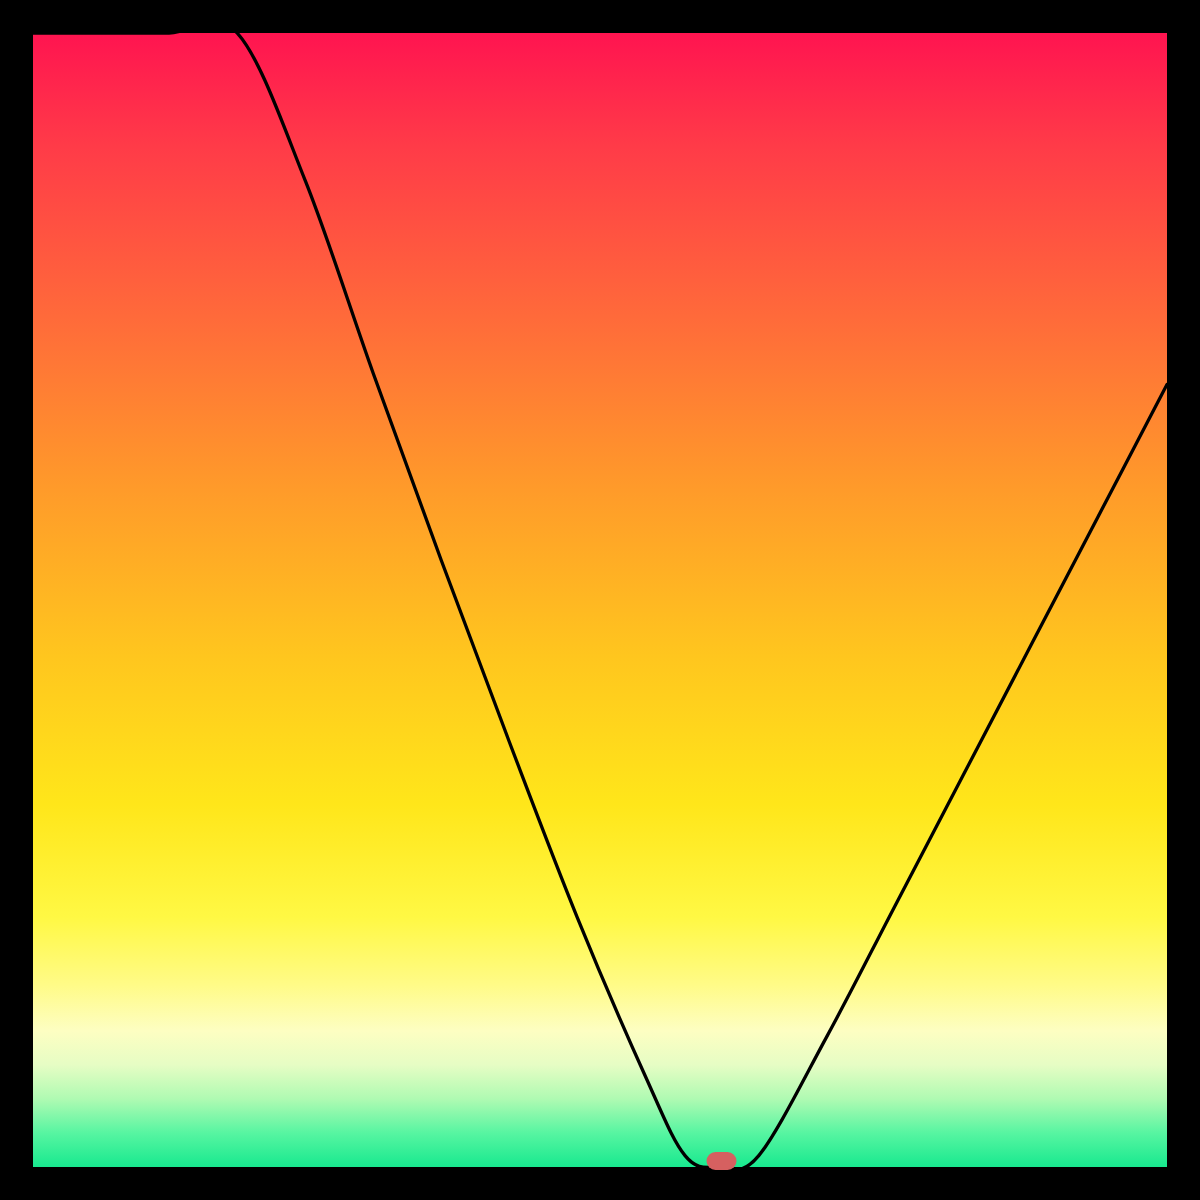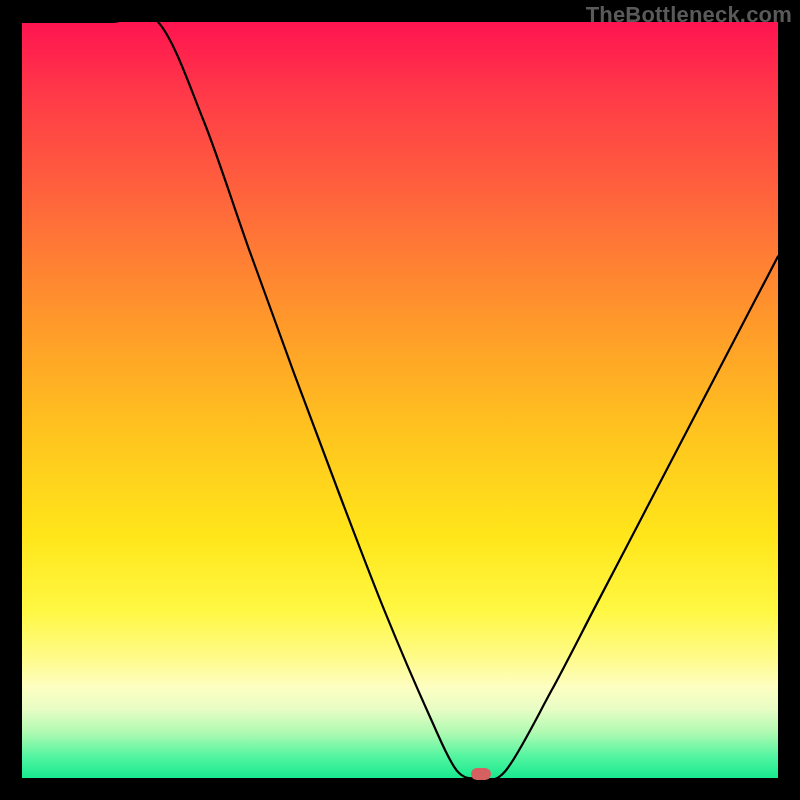--- a/index.html
+++ b/index.html
@@ -68,14 +68,13 @@
 
 <div class="container">
   <div class="plot-area"></div>
 
   <svg class="curve" viewBox="0 0 756 756" preserveAspectRatio="none">
     <path id="curve-path" d="M 0.00 0.00 C 7.56 0.00 30.24 0.00 45.36 0.00 C 60.48 0.00 75.60 0.00 90.72 0.00 C 105.84 0.00 120.96 -16.38 136.08 0.00 C 151.20 16.38 166.32 60.48 181.44 98.28 C 196.56 136.08 211.68 184.59 226.80 226.80 C 241.92 269.01 257.04 310.59 272.16 351.54 C 287.28 392.49 302.40 432.81 317.52 472.50 C 332.64 512.19 347.76 552.51 362.88 589.68 C 378.00 626.85 396.27 669.06 408.24 695.52 C 420.21 721.98 426.51 738.36 434.70 748.44 C 442.89 758.52 449.19 756.00 457.38 756.00 C 465.57 756.00 471.87 762.93 483.84 748.44 C 495.81 733.95 514.08 696.78 529.20 669.06 C 544.32 641.34 559.44 611.10 574.56 582.12 C 589.68 553.14 604.80 524.16 619.92 495.18 C 635.04 466.20 650.16 437.22 665.28 408.24 C 680.40 379.26 695.52 350.28 710.64 321.30 C 725.76 292.32 748.44 248.85 756.00 234.36 " fill="none" stroke="#000" stroke-width="2.2" stroke-linecap="round" stroke-linejoin="round"></path>
   </svg>
 
   <div id="min-marker" class="marker" style="left: 480.892px; top: 774px;"></div>
 
-  <div class="watermark">TheBottleneck.com</div>
 </div>
 
 </body></html>

